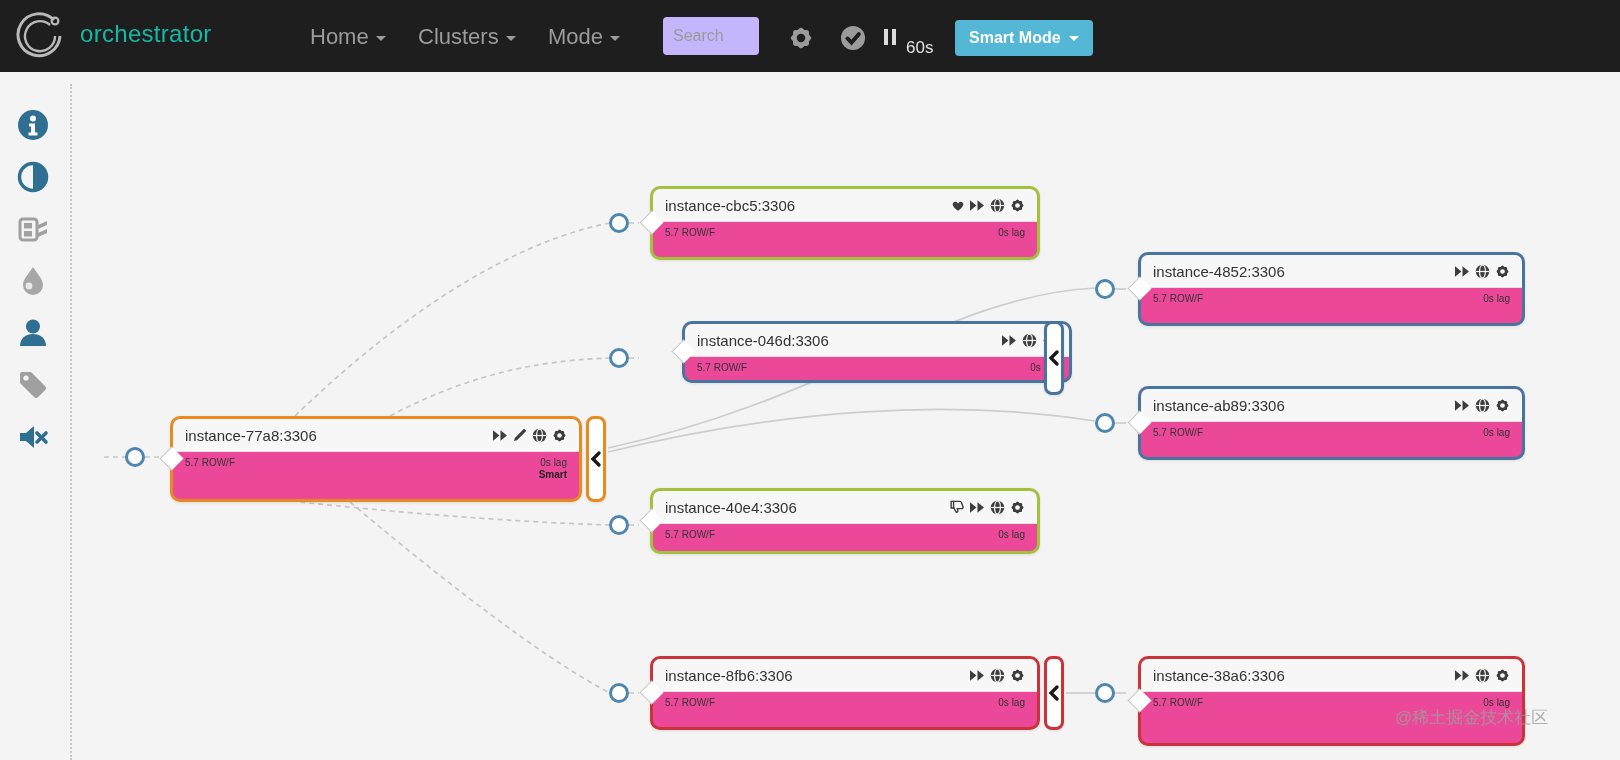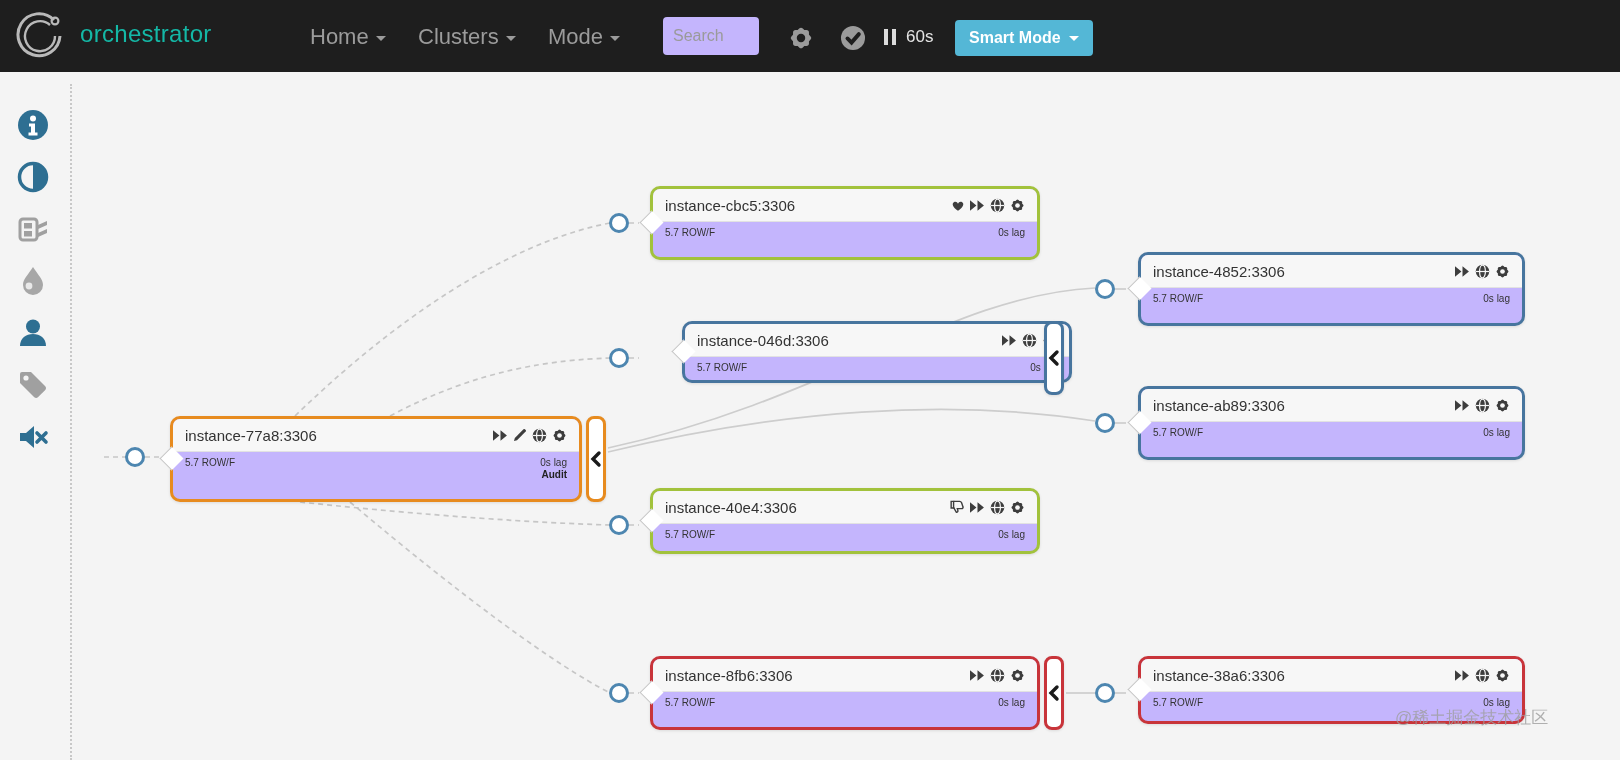--- a/index.html
+++ b/index.html
@@ -13,34 +13,34 @@
   .nav-item { position:absolute; top:24px; font-size:22px; color:#9b9b9b; cursor:pointer; white-space:nowrap; }
   .nav-item .caret { display:inline-block; width:0; height:0; margin-left:7px; vertical-align:middle;
                      border-left:5px solid transparent; border-right:5px solid transparent; border-top:5px solid #9b9b9b; }
   .search-box { position:absolute; left:663px; top:17px; width:96px; height:38px; border:none; border-radius:4px;
                 background:#c4b5fd; padding:0 10px; font-size:16px; color:#555; font-family:"Liberation Sans",sans-serif; }
   .search-box::placeholder { color:#9a9a9a; }
   .nav-ico { position:absolute; top:25px; width:26px; height:26px; }
   .pause-wrap { position:absolute; left:884px; top:29px; width:14px; height:16px; }
   .pause-wrap i { position:absolute; top:0; width:4px; height:16px; background:#dcdcdc; }
   .pause-wrap i:first-child { left:0; } .pause-wrap i:last-child { left:8px; }
-  .refresh-txt { position:absolute; left:906px; top:27px; font-size:17px; color:#e3e3e3; }
+  .refresh-txt { position:absolute; left:906px; top:38px; font-size:17px; color:#e3e3e3; }
   .mode-btn { position:absolute; left:955px; top:20px; height:36px; padding:0 14px; background:#54b7d6; border:none;
               border-radius:4px; color:#fff; font-size:16px; font-weight:bold; cursor:pointer; line-height:36px;
               font-family:"Liberation Sans",sans-serif; }
   .mode-btn .caret { display:inline-block; width:0; height:0; margin-left:8px; vertical-align:middle;
                      border-left:5px solid transparent; border-right:5px solid transparent; border-top:5px solid #fff; }
 
   
   .side-divider { position:absolute; left:70px; top:84px; height:676px; border-left:2px dotted #c8c8c8; }
   .side-ico { position:absolute; left:17px; width:32px; height:32px; cursor:pointer; }
 
   
   .wires { position:absolute; left:0; top:0; z-index:1; }
-  .node { position:absolute; background:#c4b5fd; border:3px solid #999; border-radius:10px; z-index:5;
+  .node { position:absolute; background:#ec4899; border:3px solid #999; border-radius:10px; z-index:5;
           box-shadow:0 1px 3px rgba(0,0,0,.10); }
   .node.orange { border-color:#e78b1f;text-align:right; } .node.green { border-color:#a2c23c; }
   .node.blue { border-color:#47759e; }  .node.red { border-color:#c8343a;text-align:right; }
   .node-title { display:flex; justify-content:space-between; align-items:center; height:33px;
                 background:#f7f7f7; border-bottom:1px solid #e2e2e2; border-radius:7px 7px 0 0; padding:0 12px; }
   .node-host { font-size:15px; color:#333; cursor:pointer; }
   .node-icons { display:flex; align-items:center; gap:5px; }
   .node-icons svg { display:block; cursor:pointer; }
   .node-body { padding:5px 12px 0; font-size:10px; color:#333; }
   .body-line { display:flex; justify-content:space-between; }
@@ -181,21 +181,21 @@
           </g>
           <circle cx="8" cy="8" r="2.5" fill="#f7f7f7"></circle>
         </svg>
     </span>
   </div>
   <div class="node-body">
     <div class="body-line">
       <span>5.7 ROW/F</span>
       <span>0s lag</span>
     </div>
-    <div class="node-role">Audit</div>
+    <div class="node-role">Smart</div>
   </div>
   <div class="node-arrow"></div>
 </div>
 <div class="ctab orange" style="left:586px;top:416px;height:86px">
   <svg width="14" height="18" viewBox="0 0 14 18">
       <path d="M10 3 L4 9 L10 15" fill="none" stroke="#1a1a1a" stroke-width="3.4" stroke-linecap="round"></path>
     </svg>
 </div>
 
 <div class="node green" style="left:650px;top:186px;width:390px;height:74px">
@@ -402,21 +402,21 @@
   </div>
   <div class="node-body">
       <div class="body-line">
     <span>5.7 ROW/F</span>
     <span>0s lag</span>
   </div>
     </div>
   <div class="node-arrow"></div>
 </div>
 
-<div class="node red" style="left:1138px;top:656px;width:387px;height:68px">
+<div class="node red" style="left:1138px;top:656px;width:387px;height:90px">
   <div class="node-title">
     <span class="node-host">instance-38a6:3306</span>
     <span class="node-icons">
       <svg width="15" height="13" viewBox="0 0 14 12">
           <path fill="#3d3d3d" d="M0 1 L6 6 L0 11 Z M7 1 L13 6 L7 11 Z"></path>
         </svg>
       <svg width="15" height="15" viewBox="0 0 16 16">
           <circle cx="8" cy="8" r="7.2" fill="#3d3d3d"></circle>
           <g fill="none" stroke="#f7f7f7" stroke-width="1.3">
             <ellipse cx="8" cy="8" rx="3.1" ry="6.8"></ellipse>

